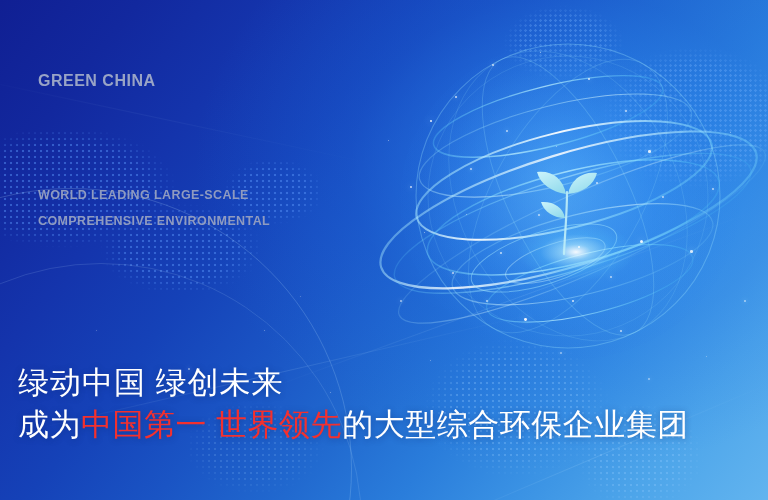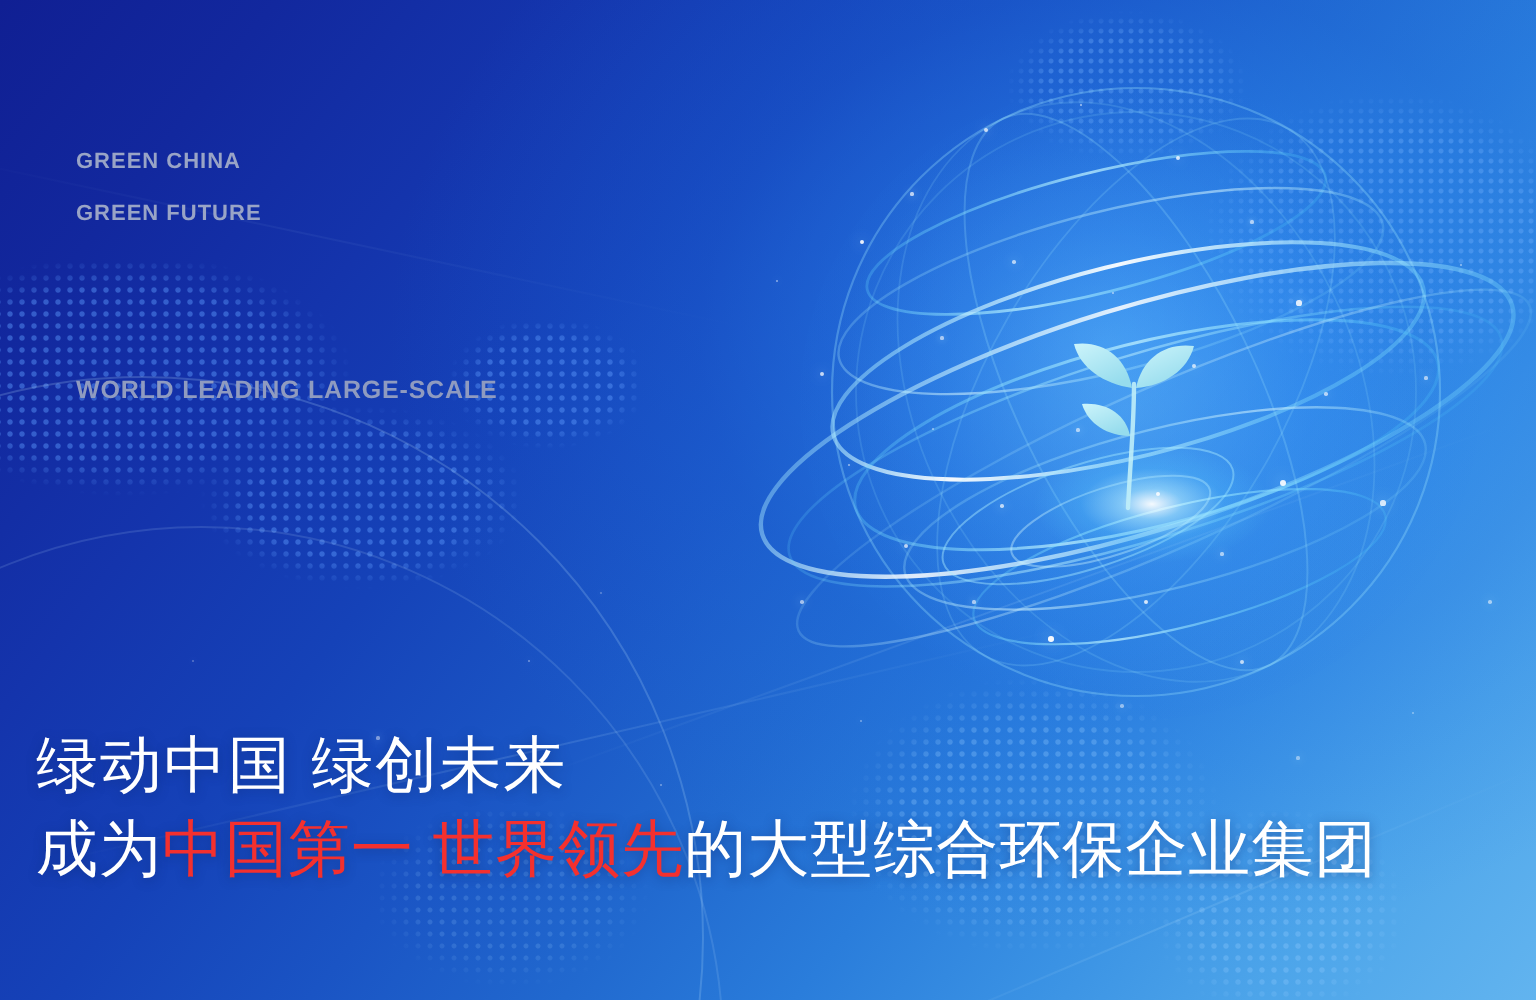--- a/index.html
+++ b/index.html
@@ -151,21 +151,21 @@
     pointer-events: none;
   }
 
   
   #tagline-top {
     position: absolute;
     left: 38px; top: 68px;
     pointer-events: none;
   }
   #tagline-top .line {
-    font-size: 11px;
+    font-size: 16px;
     font-weight: bold;
     letter-spacing: .5px;
     color: #99a4c6;
     line-height: 26px;
     white-space: nowrap;
   }
 
   #tagline-mission {
     position: absolute;
     left: 38px; top: 182px;
@@ -343,25 +343,25 @@
       <div class="spark" style="left: 648px; top: 378px; width: 1.6px; height: 1.6px; opacity: 0.45; box-shadow: rgba(190, 235, 255, 0.9) 0px 0px 4.16px;"></div>
       <div class="spark" style="left: 706px; top: 356px; width: 1.4px; height: 1.4px; opacity: 0.4; box-shadow: rgba(190, 235, 255, 0.9) 0px 0px 3.64px;"></div>
       <div class="spark" style="left: 560px; top: 352px; width: 1.8px; height: 1.8px; opacity: 0.5; box-shadow: rgba(190, 235, 255, 0.9) 0px 0px 4.68px;"></div>
       <div class="spark" style="left: 430px; top: 360px; width: 1.4px; height: 1.4px; opacity: 0.4; box-shadow: rgba(190, 235, 255, 0.9) 0px 0px 3.64px;"></div>
       <div class="spark" style="left: 744px; top: 300px; width: 1.8px; height: 1.8px; opacity: 0.55; box-shadow: rgba(190, 235, 255, 0.9) 0px 0px 4.68px;"></div>
       <div class="spark" style="left: 300px; top: 296px; width: 1.2px; height: 1.2px; opacity: 0.3; box-shadow: rgba(190, 235, 255, 0.9) 0px 0px 3.12px;"></div>
     </div>
 
   <div id="tagline-top">
     <div class="line">GREEN CHINA</div>
-    <div class="line">GREEN FUTURE</div>
   </div>
 
   <div id="tagline-mission">
     <div class="line">WORLD LEADING LARGE-SCALE</div>
+    <div class="line">COMPREHENSIVE ENVIRONMENTAL</div>
   </div>
 
   <div id="headline">
     <div class="hl-1">绿动中国 绿创未来</div>
     <div class="hl-2">
       <span>成为</span><span class="accent">中国第一 世界领先</span><span>的大型综合环保企业集团</span>
     </div>
   </div>
 
 </div>

